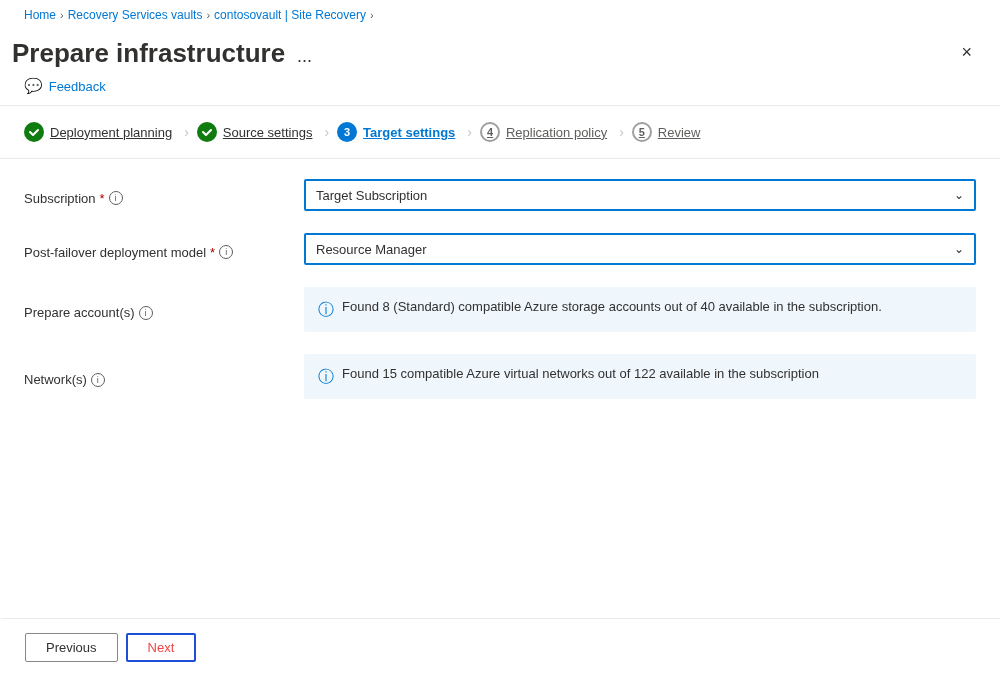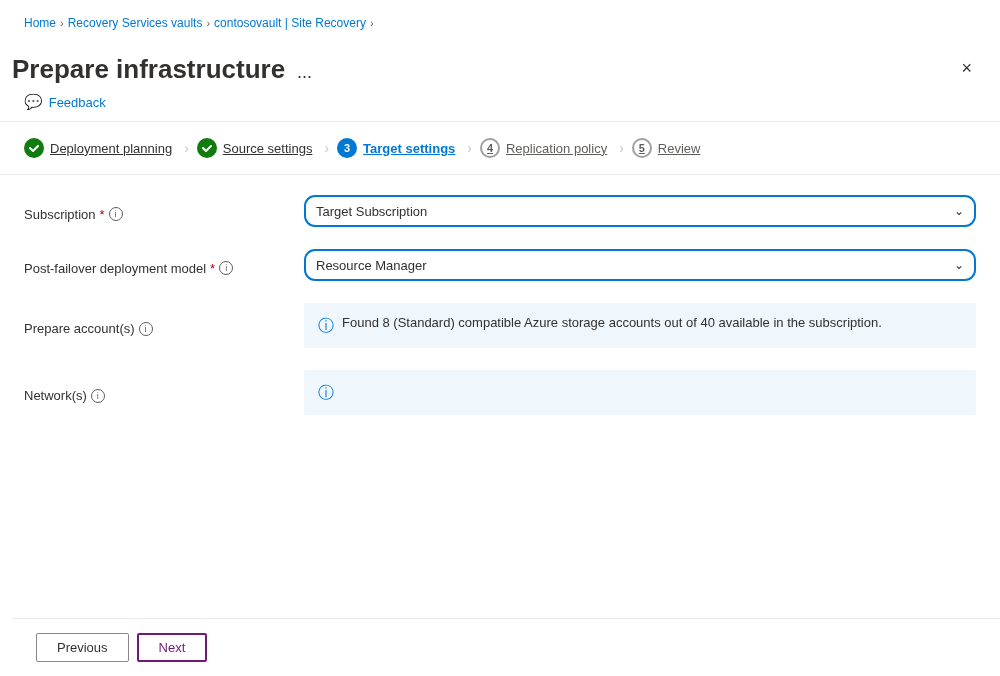--- a/index.html
+++ b/index.html
@@ -9,21 +9,21 @@
       color: #323130;
       background: #fff;
       width: 1000px;
       height: 676px;
       overflow: hidden;
     }
 
     .breadcrumb {
       display: flex;
       align-items: center;
-      padding: 16px 24px;
+      padding: 8px 24px;
       font-size: 12px;
       color: #605e5c;
       gap: 4px;
       border-bottom: none;
     }
     .breadcrumb a {
       color: #0078d4;
       text-decoration: none;
       cursor: pointer;
     }
@@ -188,21 +188,21 @@
       color: #605e5c;
       cursor: help;
       flex-shrink: 0;
     }
     .form-control {
       flex: 1;
     }
     .dropdown {
       width: 100%;
       border: 1px solid #8a8886;
-      border-radius: 11px;
+      border-radius: 2px;
       padding: 5px 10px;
       display: flex;
       align-items: center;
       justify-content: space-between;
       cursor: pointer;
       background: #fff;
       font-size: 13px;
       color: #323130;
       height: 32px;
       gap: 8px;
@@ -231,21 +231,21 @@
       color: #0078d4;
       font-size: 16px;
       margin-top: 1px;
       flex-shrink: 0;
     }
 
     
     .footer {
       position: absolute;
       bottom: 0;
-      left: 12px;
+      left: 1px;
       right: 0;
       border-top: 1px solid #edebe9;
       padding: 14px 24px;
       display: flex;
       gap: 8px;
       background: #fff;
     }
     .btn {
       padding: 5px 20px;
       font-size: 13px;
@@ -253,22 +253,22 @@
       cursor: pointer;
       font-family: 'Segoe UI', Arial, sans-serif;
     }
     .btn-default {
       background: #fff;
       border: 1px solid #8a8886;
       color: #323130;
     }
     .btn-primary {
       background: #fff;
-      border: 2px solid #701a75;
-      color: #701a75;
+      border: 2px solid #1d4ed8;
+      color: #ef4444;
     }
   </style>
 </head>
 <body>
 
 <div class="breadcrumb">
   <a>Home</a>
   <span class="breadcrumb-sep">›</span>
   <a>Recovery Services vaults</a>
   <span class="breadcrumb-sep">›</span>
@@ -377,20 +377,21 @@
   </div>
 
   <div class="form-row">
     <div class="form-label">
       <span>Network(s)</span>
       <span class="info-icon" title="Info">i</span>
     </div>
     <div class="form-control">
       <div class="info-box">
         <span class="info-box-icon">ⓘ</span>
+        <span>Found 15 compatible Azure virtual networks out of 122 available in the subscription</span>
       </div>
     </div>
   </div>
 
 </div>
 
 <div class="footer">
   <button class="btn btn-default">Previous</button>
   <button class="btn btn-primary">Next</button>
 </div>

